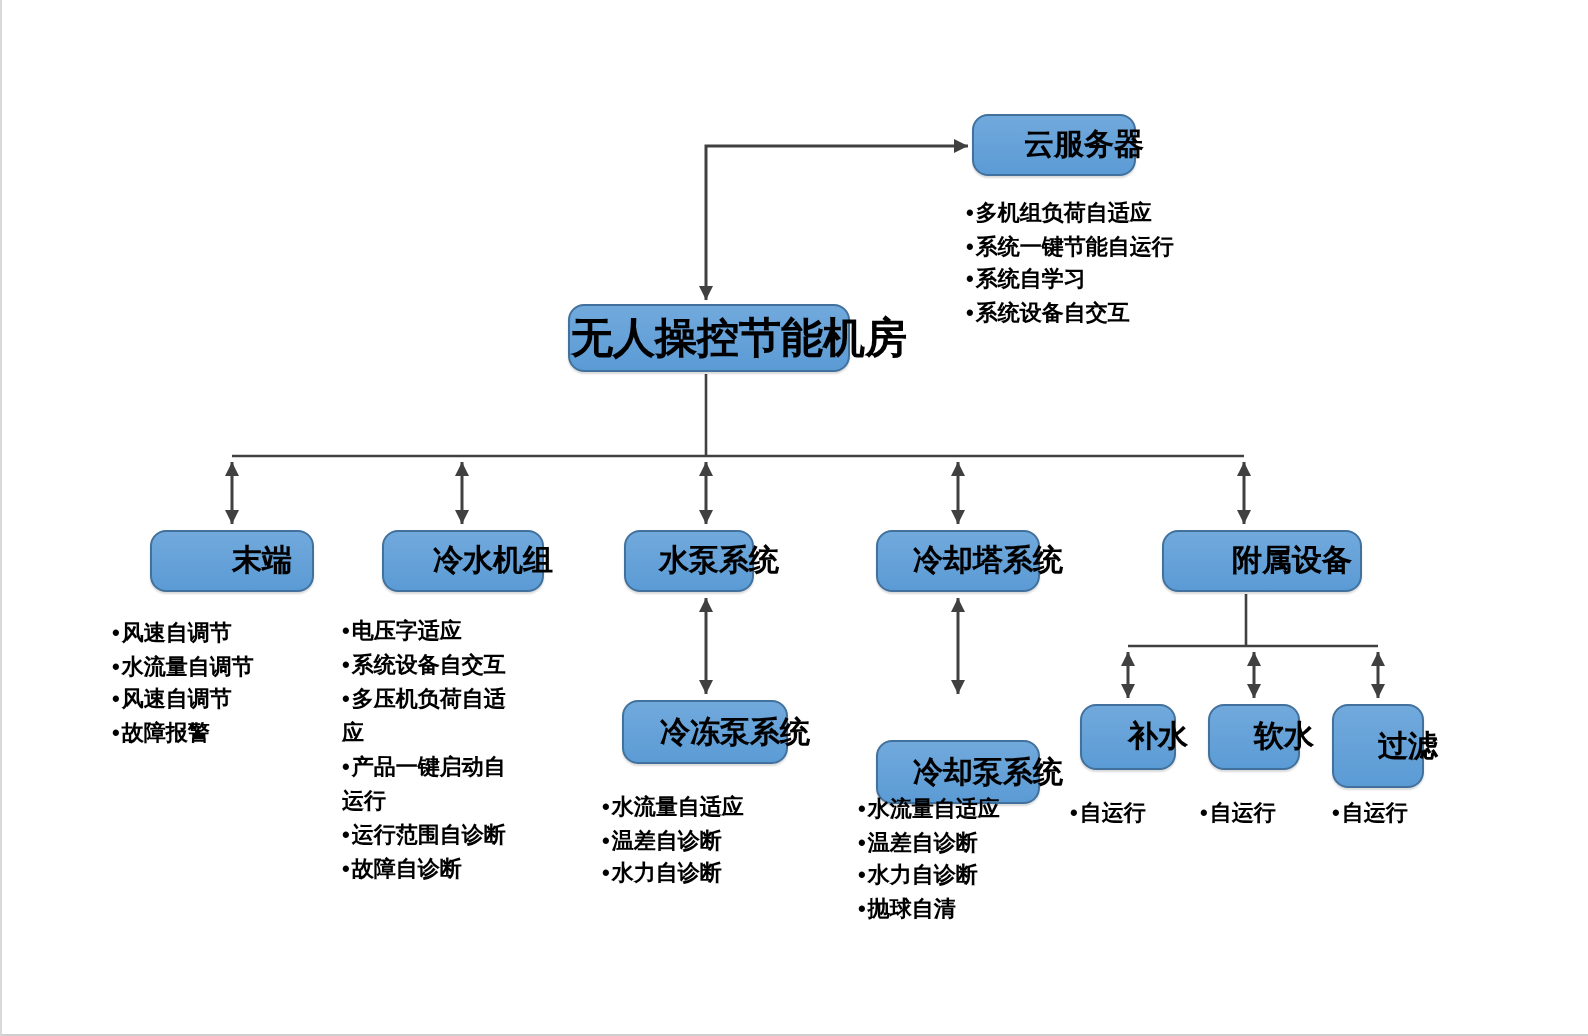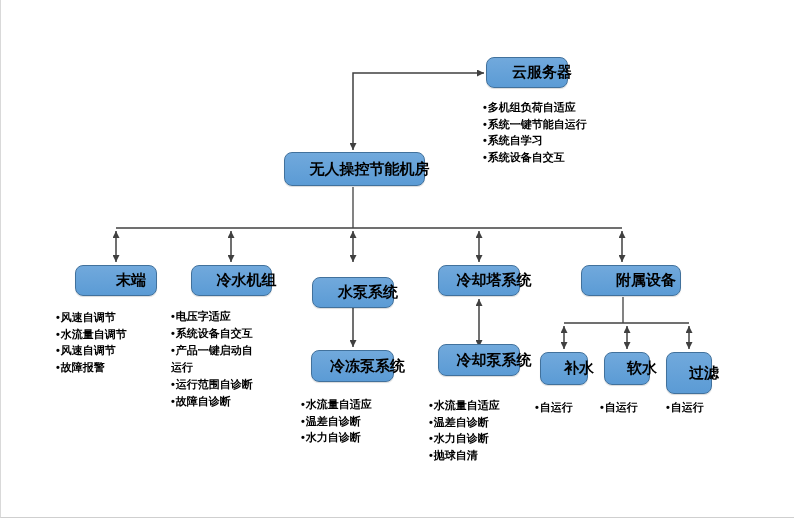--- a/index.html
+++ b/index.html
@@ -21,21 +21,21 @@
   .node{
     position:absolute; box-sizing:border-box;
     background:linear-gradient(180deg, var(--node-fill-top), var(--node-fill));
     border:1.6px solid var(--node-border); border-radius:8px;
     display:flex; align-items:center; justify-content:center;
     font-weight:bold; font-size:15px; color:var(--text);
     box-shadow:0 1px 1px rgba(0,0,0,0.15);
     white-space:nowrap;
     padding-left:30px;
   }
-  .node.big{font-size:15px;}
+  .node.big{font-size:21px;}
   .node.small{font-size:15px;}
   ul.blist{
     list-style:none; margin:0; padding:0; position:absolute;
     font-weight:bold; font-size:11px; line-height:16.5px; color:var(--text);
   }
   ul.blist li::before{content:"•"; padding-right:1px;}
   ul.blist.tight{line-height:17px;}
 </style>
 </head>
 <body>
@@ -70,26 +70,26 @@
     <line x1="626" y1="326" x2="626" y2="349" marker-start="url(#arrow)" marker-end="url(#arrow)"></line>
     <line x1="688" y1="326" x2="688" y2="349" marker-start="url(#arrow)" marker-end="url(#arrow)"></line>
   </svg>
 
   <div class="node" style="left:485px; top:57px; width:82px; height:31px;">云服务器</div>
 
   <div class="node big" style="left:283px; top:152px; width:141px; height:34px;">无人操控节能机房</div>
 
   <div class="node" style="left:74px; top:265px; width:82px; height:31px;">末端</div>
   <div class="node" style="left:190px; top:265px; width:81px; height:31px;">冷水机组</div>
-  <div class="node" style="left:311px; top:265px; width:82px; height:31px;margin-top:12px;">水泵系统</div>
+  <div class="node" style="left:311px; top:265px; width:65px; height:31px;">水泵系统</div>
   <div class="node" style="left:437px; top:265px; width:82px; height:31px;">冷却塔系统</div>
   <div class="node" style="left:580px; top:265px; width:100px; height:31px;">附属设备</div>
 
   <div class="node" style="left:310px; top:350px; width:83px; height:32px;">冷冻泵系统</div>
-  <div class="node" style="left:437px; top:344px; width:82px; height:32px;">冷却泵系统</div>
+  <div class="node" style="left:437px; top:370px; width:82px; height:32px;">冷却泵系统</div>
 
   <div class="node small" style="left:539px; top:352px; width:48px; height:33px;">补水</div>
   <div class="node small" style="left:603px; top:352px; width:46px; height:33px;">软水</div>
   <div class="node small" style="left:665px; top:352px; width:46px; height:42px;">过滤</div>
 
   <ul class="blist" style="left:482px; top:99px; width:110px;">
       <li>多机组负荷自适应</li>
       <li>系统一键节能自运行</li>
       <li>系统自学习</li>
       <li>系统设备自交互</li>
@@ -98,20 +98,21 @@
   <ul class="blist" style="left:55px; top:309px; width:92px;">
       <li>风速自调节</li>
       <li>水流量自调节</li>
       <li>风速自调节</li>
       <li>故障报警</li>
     </ul>
 
   <ul class="blist tight" style="left:170px; top:308px; width:85px;">
       <li>电压字适应</li>
       <li>系统设备自交互</li>
+      <li>多压机负荷自适应</li>
       <li>产品一键启动自运行</li>
       <li>运行范围自诊断</li>
       <li>故障自诊断</li>
     </ul>
 
   <ul class="blist" style="left:300px; top:396px; width:92px;">
       <li>水流量自适应</li>
       <li>温差自诊断</li>
       <li>水力自诊断</li>
     </ul>

